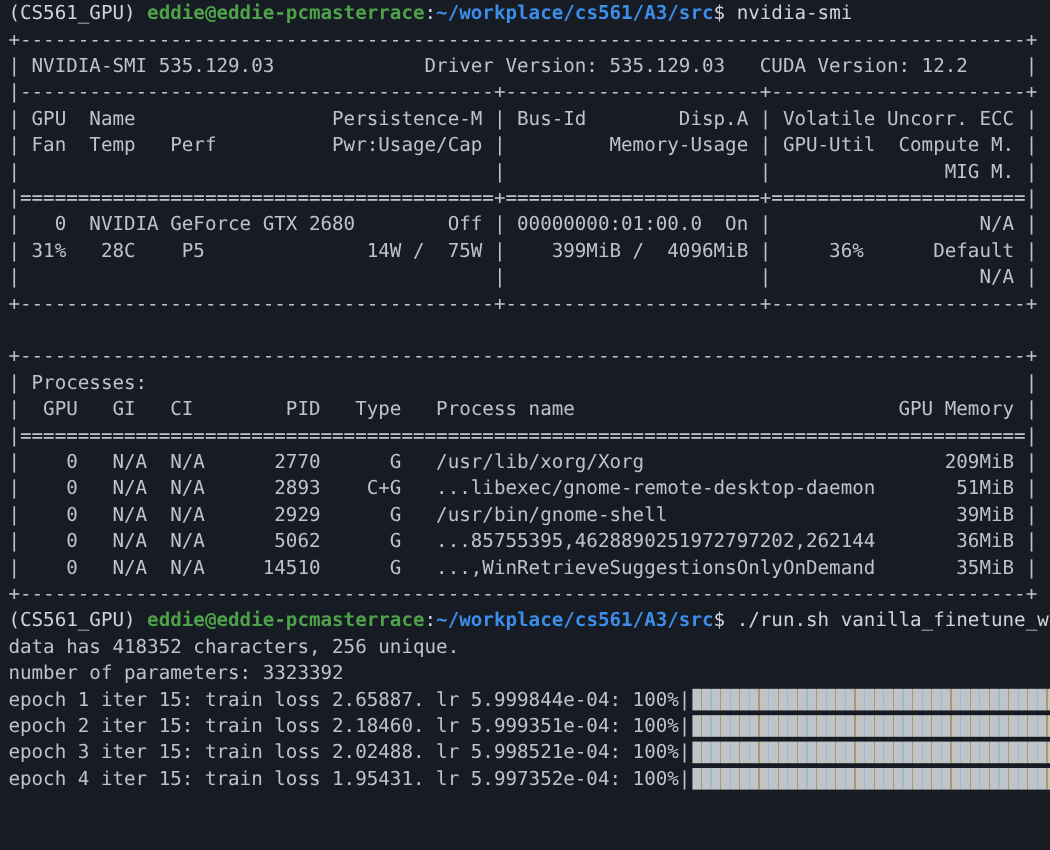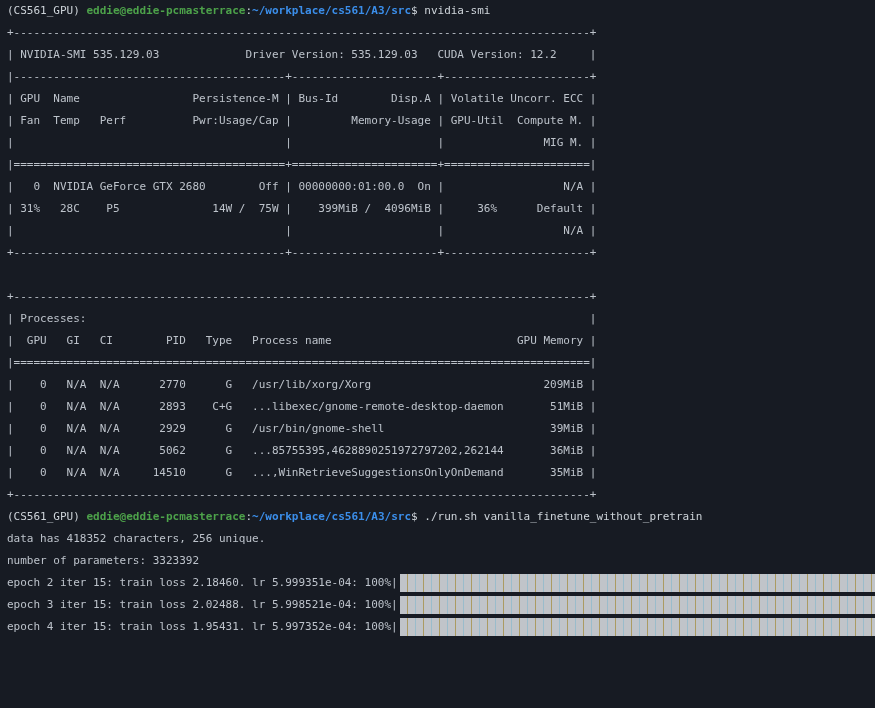--- a/index.html
+++ b/index.html
@@ -6,21 +6,21 @@
   html, body { margin: 0; padding: 0; }
   body {
     width: 875px; height: 708px;
     background: #171b23;
     overflow: hidden;
   }
   .terminal {
     width: 875px; height: 708px;
     padding-left: 7px;
     font-family: "DejaVu Sans Mono", "Liberation Mono", monospace;
-    font-size: 11px;
+    font-size: 16px;
     line-height: 22px;
     color: #bdc3cb;
   }
   .line {
     height: 22px;
     white-space: pre;
     overflow: hidden;
   }
   .bright { color: #ced4da; }
   .green  { color: #4da24a; font-weight: bold; }
@@ -75,17 +75,18 @@
   <div class="line">|    0   N/A  N/A      2929      G   /usr/bin/gnome-shell                         39MiB |</div>
   <div class="line">|    0   N/A  N/A      5062      G   ...85755395,4628890251972797202,262144       36MiB |</div>
   <div class="line">|    0   N/A  N/A     14510      G   ...,WinRetrieveSuggestionsOnlyOnDemand       35MiB |</div>
   <div class="line">+---------------------------------------------------------------------------------------+</div>
 
   <div class="line"><span class="bright">(CS561_GPU) </span><span class="green">eddie@eddie-pcmasterrace</span><span class="bright">:</span><span class="blue">~/workplace/cs561/A3/src</span><span class="bright">$ ./run.sh vanilla_finetune_without_pretrain</span></div>
 
   <div class="line">data has 418352 characters, 256 unique.</div>
   <div class="line">number of parameters: 3323392</div>
 
+  <div class="line epoch-line"><span class="epoch-text">epoch 1 iter 15: train loss 2.65887. lr 5.999844e-04: 100%|</span><span class="progress-bar"></span></div>
   <div class="line epoch-line"><span class="epoch-text">epoch 2 iter 15: train loss 2.18460. lr 5.999351e-04: 100%|</span><span class="progress-bar"></span></div>
   <div class="line epoch-line"><span class="epoch-text">epoch 3 iter 15: train loss 2.02488. lr 5.998521e-04: 100%|</span><span class="progress-bar"></span></div>
   <div class="line epoch-line"><span class="epoch-text">epoch 4 iter 15: train loss 1.95431. lr 5.997352e-04: 100%|</span><span class="progress-bar"></span></div>
 
 </div>
 
 </body></html>

